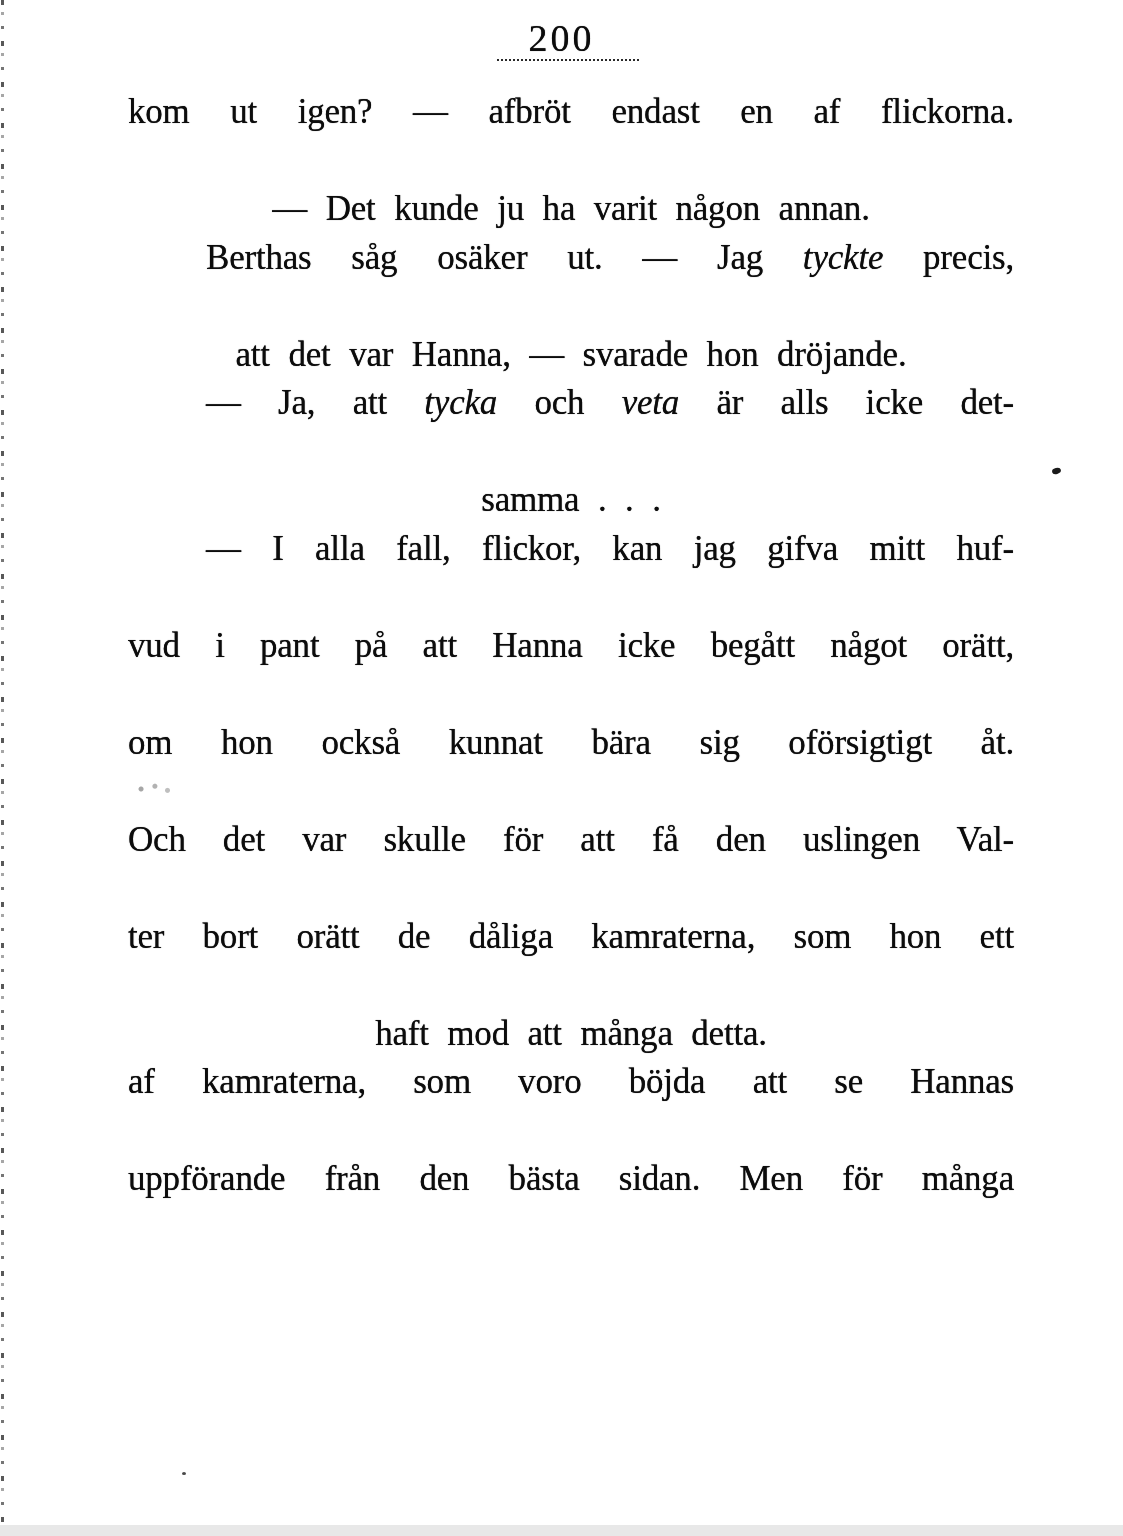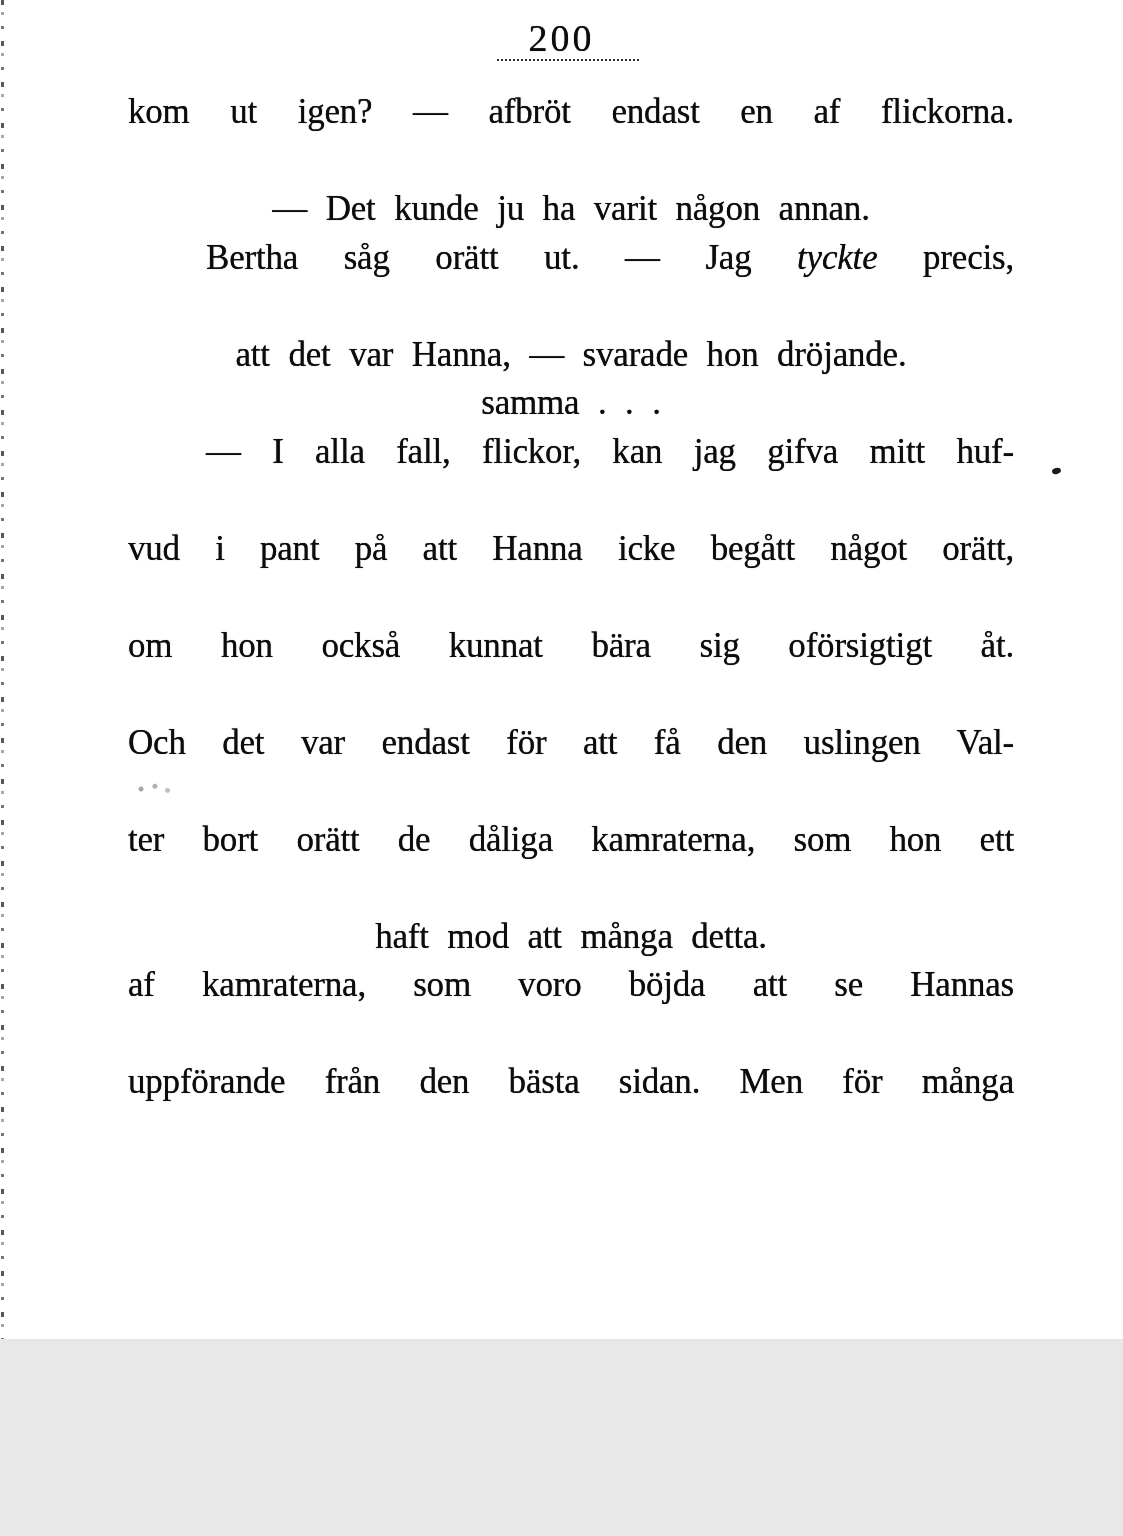--- a/index.html
+++ b/index.html
@@ -1,19 +1,19 @@
 <!DOCTYPE html>
 <html><head>
 <meta charset="utf-8">
 <style>
   html, body { margin: 0; padding: 0; background: #e8e8e8; }
   .page {
     position: relative;
     width: 1123px;
-    height: 1339px;
+    height: 1525px;
     background: var(--paper, #ffffff);
     overflow: hidden;
     font-family: "Liberation Serif", "DejaVu Serif", serif;
     color: var(--ink, #0c0c0c);
   }
   
   .scan-edge {
     position: absolute;
     left: 1px; top: 0; bottom: 0; width: 3px;
     background:
@@ -87,27 +87,28 @@
   <div class="scan-edge"></div>
 
   <header class="page-header">
     <div class="page-number">200</div>
     <div class="page-number-rule"></div>
   </header>
 
   <main class="text-block">
       <div class="line justify"><span>kom ut igen? — afbröt endast en af flickorna.</span></div>
       <div class="line"><span>— Det kunde ju ha varit någon annan.</span></div>
-      <div class="line indent justify"><span>Bertha såg orätt ut. — Jag </span><i>tyckte</i><span> precis,</span></div>
+      <div class="line indent justify"><span>Berthas såg osäker ut. — Jag </span><i>tyckte</i><span> precis,</span></div>
       <div class="line"><span>att det var Hanna, — svarade hon dröjande.</span></div>
+      <div class="line indent justify"><span>— Ja, att </span><i>tycka</i><span> och </span><i>veta</i><span> är alls icke det-</span></div>
       <div class="line"><span>samma . . .</span></div>
       <div class="line indent justify"><span>— I alla fall, flickor, kan jag gifva mitt huf-</span></div>
       <div class="line justify"><span>vud i pant på att Hanna icke begått något orätt,</span></div>
       <div class="line justify"><span>om hon också kunnat bära sig oförsigtigt åt.</span></div>
-      <div class="line justify"><span>Och det var endast för att få den uslingen Val-</span></div>
+      <div class="line justify"><span>Och det var skulle för att få den uslingen Val-</span></div>
       <div class="line justify"><span>ter bort orätt de dåliga kamraterna, som hon ett</span></div>
       <div class="line"><span>haft mod att många detta.</span></div>
       <div class="line justify"><span>af kamraterna, som voro böjda att se Hannas</span></div>
       <div class="line justify"><span>uppförande från den bästa sidan. Men för många</span></div>
     </main>
 
   <div class="smudge-left"></div>
   <div class="speck speck-right"></div>
   <div class="speck speck-bottom"></div>
 </div>

